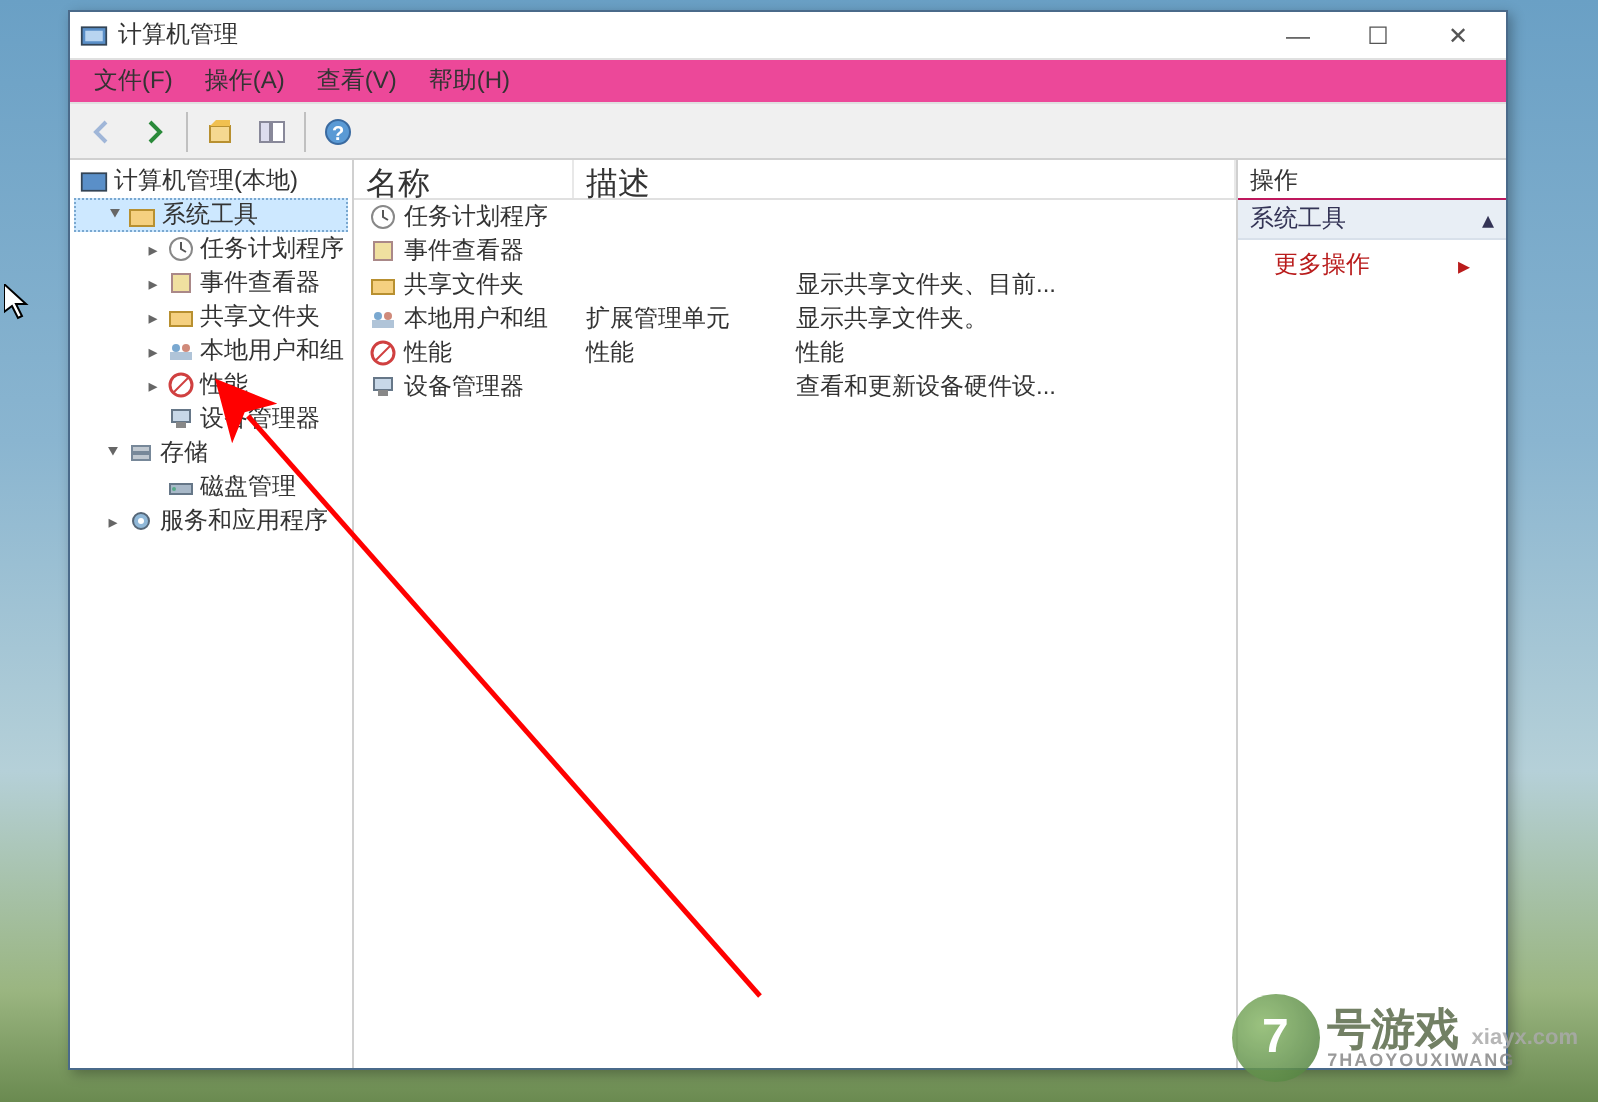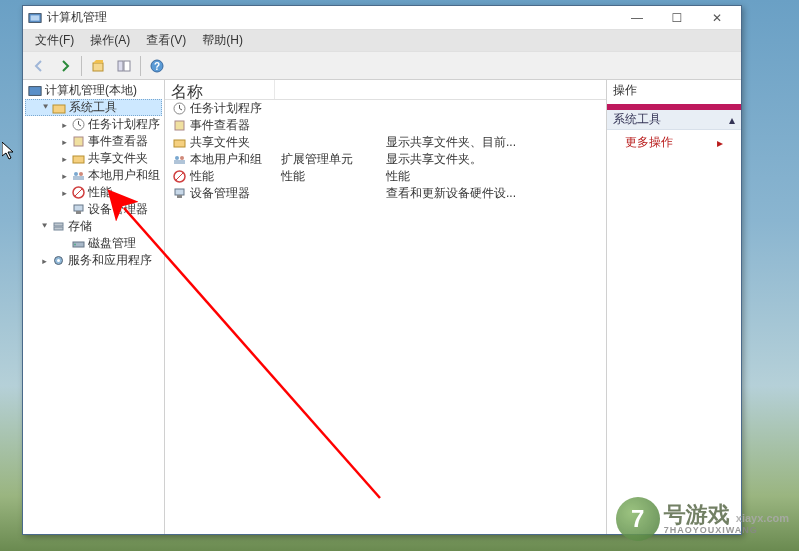--- a/index.html
+++ b/index.html
@@ -12,21 +12,21 @@
   position: relative;
   overflow: hidden;
 }
 .desktop-bg {
   position: absolute;
   inset: 0;
   background: linear-gradient(to bottom, #6aa0c5 0%, #8ab5d0 40%, #b5d0d8 70%, #9ab580 90%, #6a8a50 100%);
 }
 .window {
   position: absolute;
-  left: 22px;
+  left: 34px;
   top: 5px;
   width: 720px;
   height: 530px;
   background: #fff;
   border: 1px solid #4a6a8a;
   box-shadow: 2px 2px 6px rgba(0,0,0,0.3);
   display: flex;
   flex-direction: column;
 }
 .titlebar {
@@ -63,21 +63,21 @@
   color: #555;
   cursor: default;
 }
 
 .menubar {
   height: 22px;
   display: flex;
   align-items: center;
   padding: 0 4px;
   border-bottom: 1px solid #e0e0e0;
-  background: #e5e5e5;
+  background: #ec4899;
 }
 .menu-item {
   padding: 2px 8px;
   color: #333;
   cursor: default;
 }
 
 .toolbar {
   height: 28px;
   display: flex;
@@ -186,25 +186,25 @@
   font-size: 11px;
 }
 
 .actions-panel {
   width: 134px;
   background: #fff;
   display: flex;
   flex-direction: column;
 }
 .actions-header {
-  height: 30px;
+  height: 20px;
   padding: 2px 6px;
   font-size: 12px;
   color: #333;
-  border-bottom: 6px solid #be185d;
+  border-bottom: 1px solid #be185d;
   background: #fff;
 }
 .actions-group-header {
   height: 20px;
   padding: 2px 6px;
   background: #e8eef5;
   display: flex;
   align-items: center;
   justify-content: space-between;
   font-size: 12px;
@@ -436,20 +436,21 @@
               <circle cx="6.5" cy="6.5" r="1.5" fill="#fff"></circle>
             </svg>
           </span>
         <span class="tree-label">服务和应用程序</span>
       </div>
     </div>
 
     <div class="list-panel">
       <div class="list-header">
         <div class="col col-name">名称</div>
+        <div class="col col-desc">描述</div>
       </div>
       <div class="list-body">
         <div class="list-row">
           <div class="cell cell-name">
               <span class="row-icon">
                 <svg width="13" height="13" viewBox="0 0 13 13">
                   <circle cx="6.5" cy="6.5" r="5.5" fill="#fff" stroke="#888"></circle>
                   <path d="M6.5 3 V6.5 L9 8" stroke="#555" fill="none"></path>
                 </svg>
               </span>

